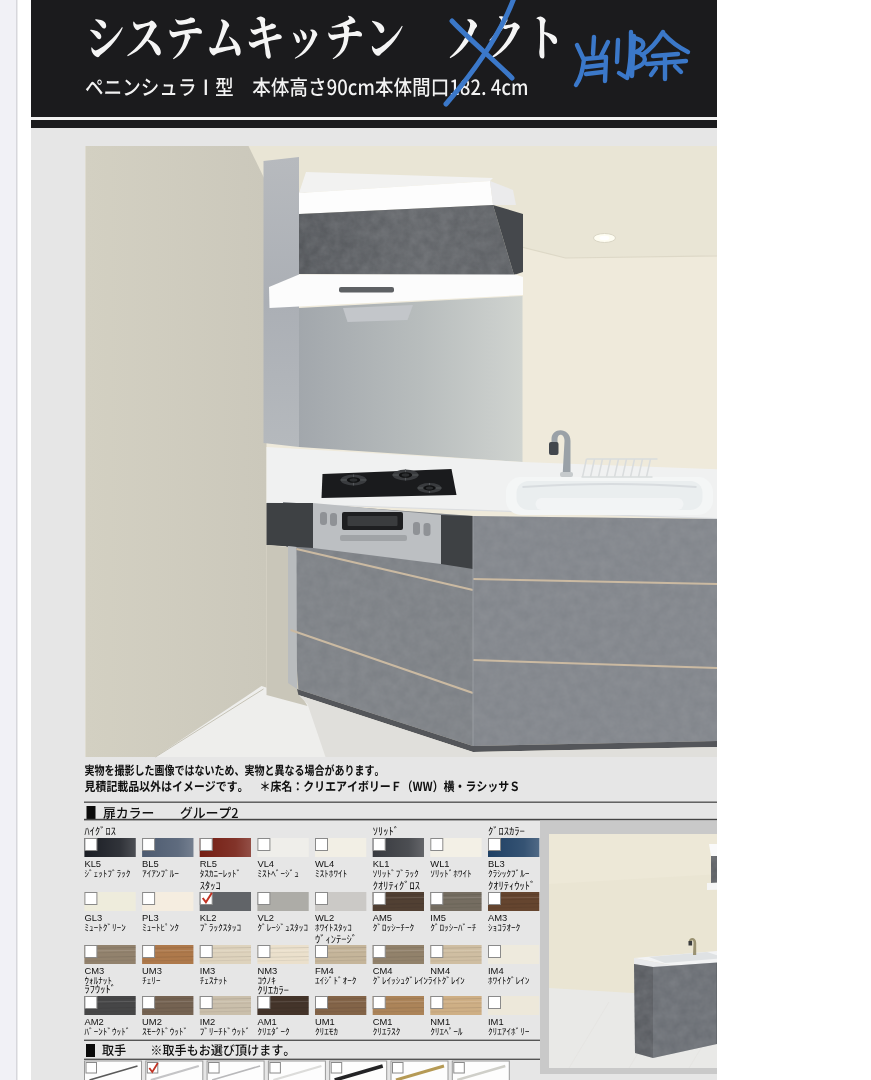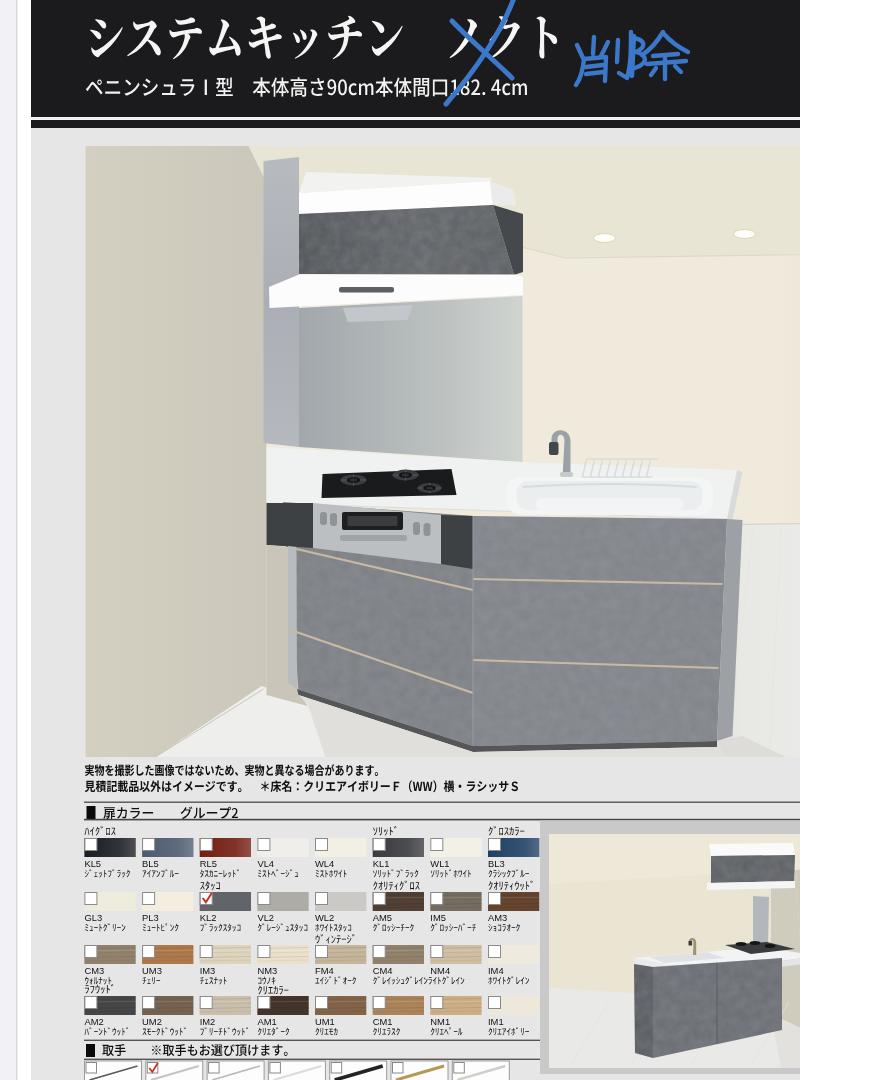--- a/index.html
+++ b/index.html
@@ -1,15 +1,15 @@
 <!DOCTYPE html>
 <html><head><meta charset="utf-8">
 <style>
 html,body{margin:0;padding:0;background:#fff;}
-#pg{position:relative;width:800px;height:1080px;overflow:hidden;font-family:"Liberation Sans",sans-serif;}
+#pg{position:relative;width:717px;height:1080px;overflow:hidden;font-family:"Liberation Sans",sans-serif;}
 svg{position:absolute;left:0;top:0;}
 </style></head>
 <body>
 <div id="pg">
 <svg width="871" height="1080" viewBox="0 0 871 1080">
 <rect x="0" y="0" width="871" height="1080" fill="#ffffff"></rect>
 <rect x="0" y="0" width="16" height="1080" fill="#f1f1f6"></rect>
 <rect x="16" y="0" width="1.5" height="1080" fill="#d7d7dc"></rect>
 <rect x="31" y="0" width="840" height="1080" fill="#e6e6e6"></rect>
 <rect x="31" y="0" width="840" height="128" fill="#1b1b1d"></rect>

